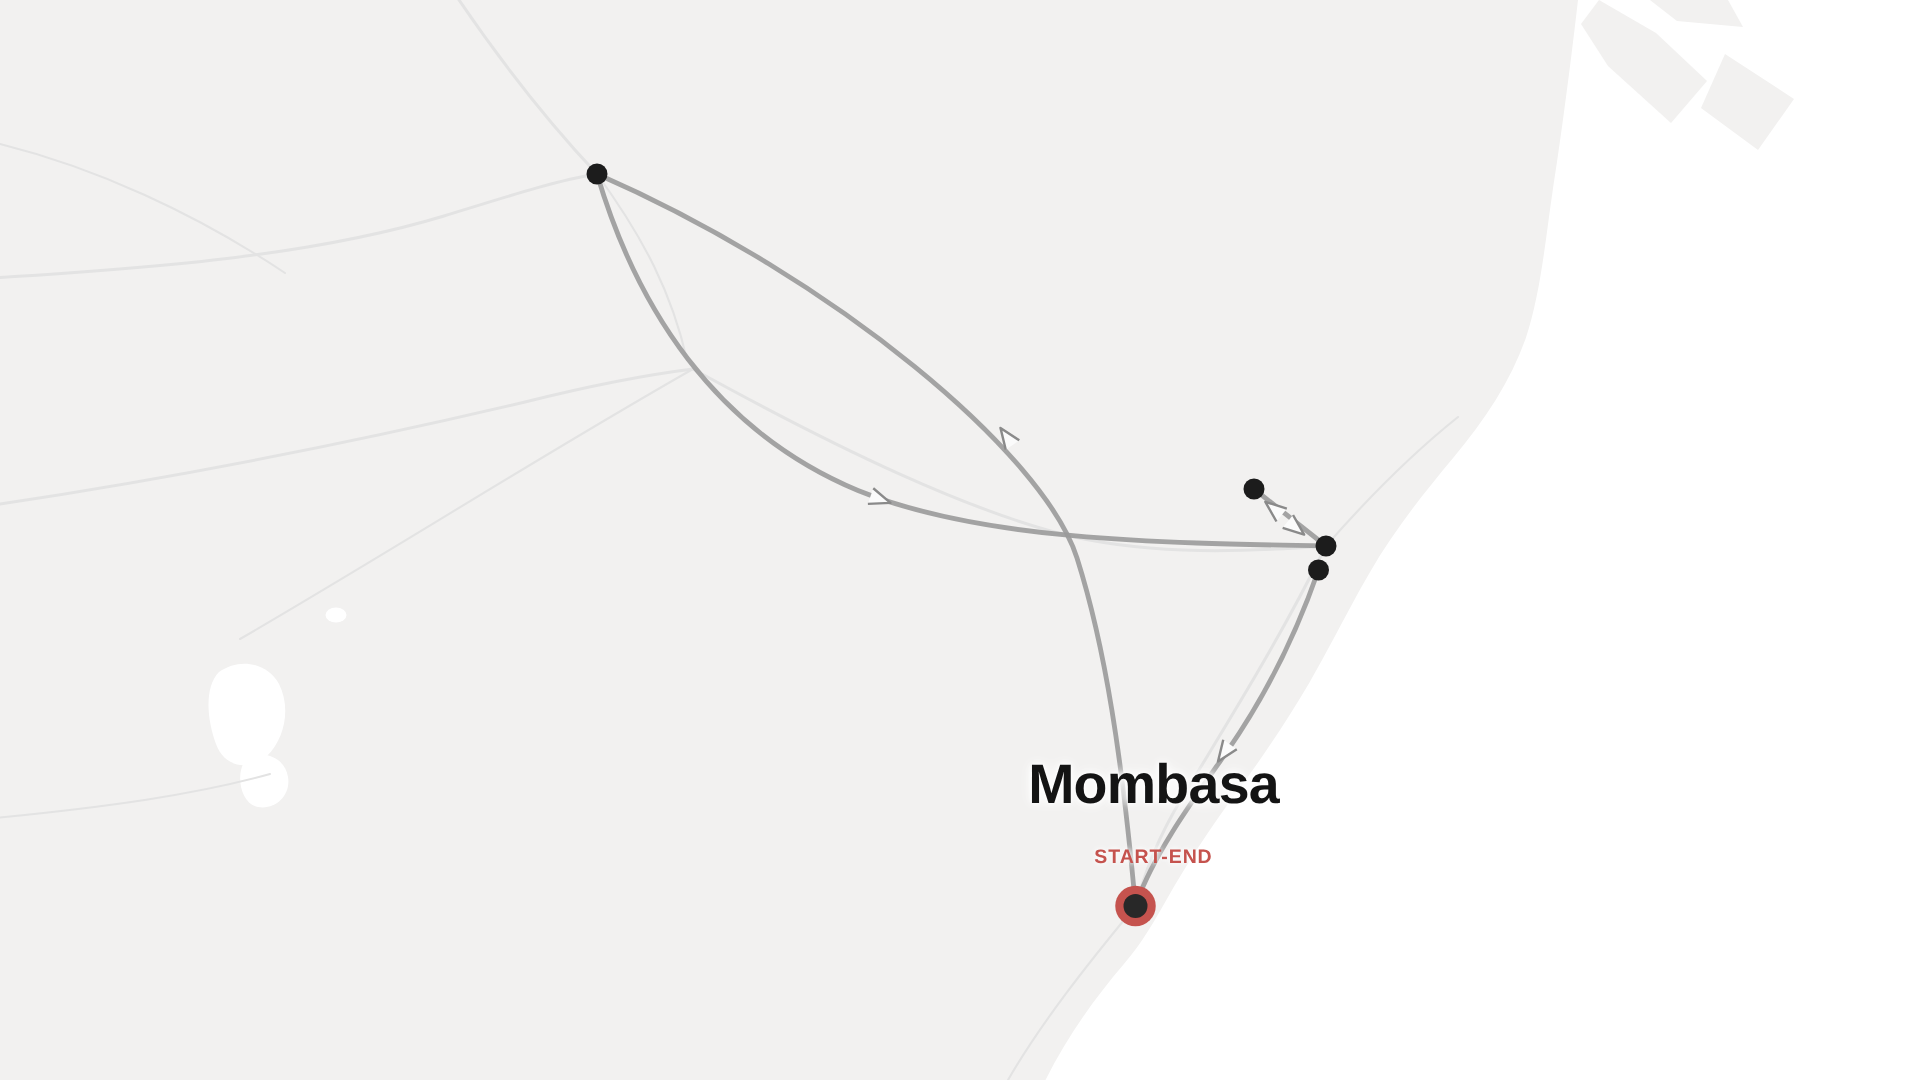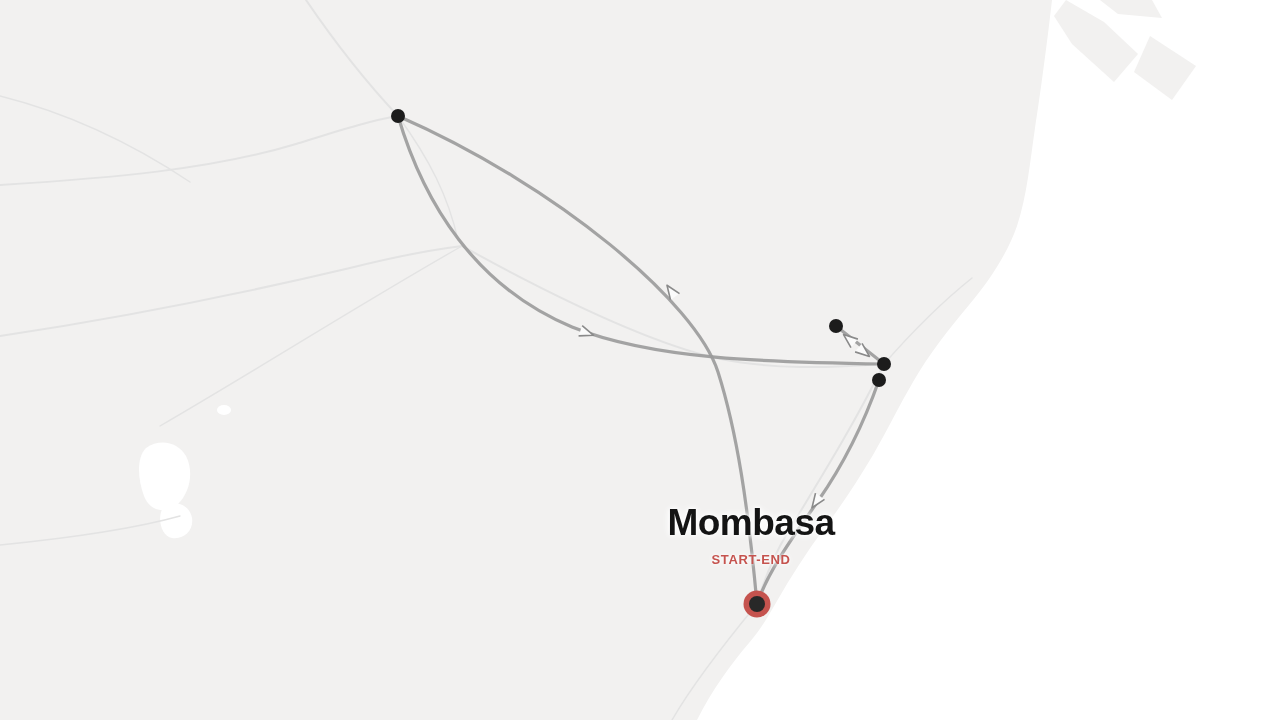--- a/index.html
+++ b/index.html
@@ -41,37 +41,37 @@
     stroke-width: 1.6;
     stroke-linejoin: round;
   }
 
   .waypoint { fill: var(--marker, #1c1c1c); }
   .se-ring  { fill: var(--start-end-accent, #c5534e); }
   .se-core  { fill: #282828; }
 
   .labels {
     position: absolute;
-    left: 751px;
+    left: 769px;
     top: 503px;
     transform: translateX(-50%);
     text-align: center;
     pointer-events: none;
     white-space: nowrap;
   }
   .city-label {
     font-size: 37px;
     font-weight: 800;
     letter-spacing: -0.5px;
     line-height: 1.1;
     color: var(--label-text, #141414);
     text-shadow: 0 0 3px #fff, 0 0 6px #fff, 0 0 10px #fff;
   }
   .status-label {
-    margin-top: 8px;
+    margin-top: 19px;
     font-size: 13px;
     font-weight: 700;
     letter-spacing: 0.6px;
     color: var(--start-end-accent, #c5534e);
     text-shadow: 0 0 3px #fff, 0 0 6px #fff;
   }
 </style>
 </head>
 <body>
 

